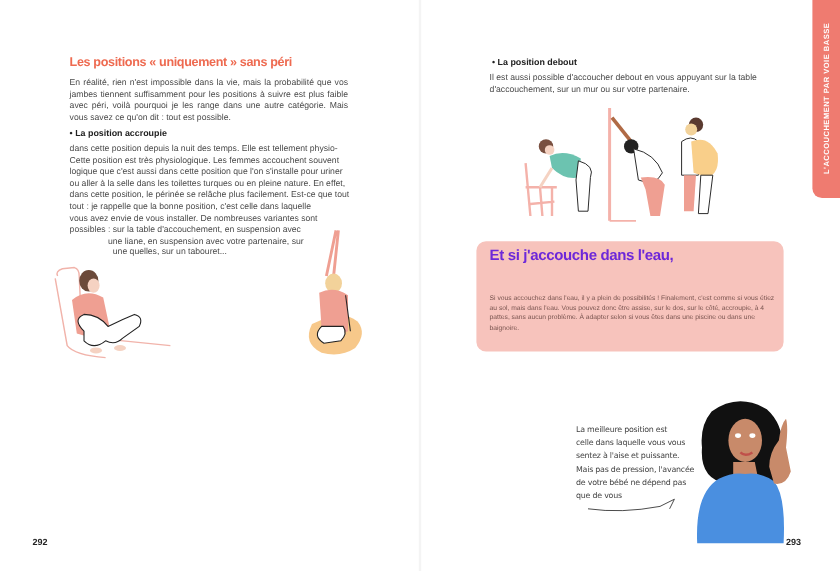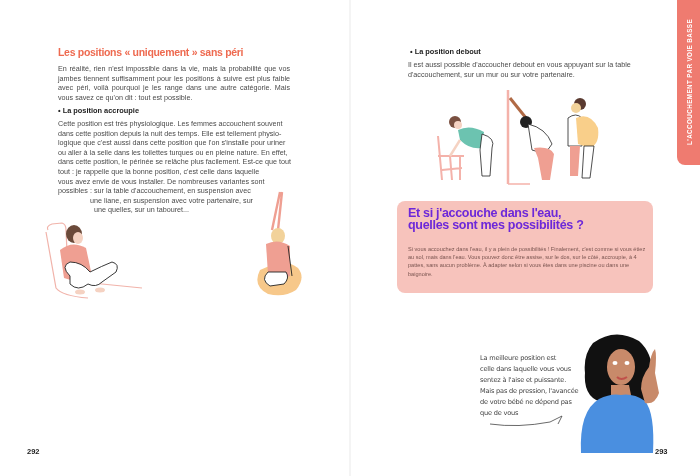--- a/index.html
+++ b/index.html
@@ -41,22 +41,22 @@
   .illus { position:absolute; }
 </style>
 </head>
 <body>
 
 <div class="page left">
   <div class="h-title">Les positions « uniquement » sans péri</div>
   <div class="para p1">En réalité, rien n'est impossible dans la vie, mais la probabilité que vos jambes tiennent suffisamment pour les positions à suivre est plus faible avec péri, voilà pourquoi je les range dans une autre catégorie. Mais vous savez ce qu'on dit : tout est possible.</div>
   <div class="subhead sh1">• La position accroupie</div>
   <div class="para p2">
+    <span class="ln">dans cette position depuis la nuit des temps. Elle est tellement physio-</span>
     <span class="ln">Cette position est très physiologique. Les femmes accouchent souvent</span>
-    <span class="ln">dans cette position depuis la nuit des temps. Elle est tellement physio-</span>
     <span class="ln">logique que c'est aussi dans cette position que l'on s'installe pour uriner</span>
     <span class="ln">ou aller à la selle dans les toilettes turques ou en pleine nature. En effet,</span>
     <span class="ln">dans cette position, le périnée se relâche plus facilement. Est-ce que tout</span>
     <span class="ln">tout : je rappelle que la bonne position, c'est celle dans laquelle</span>
     <span class="ln">vous avez envie de vous installer. De nombreuses variantes sont</span>
     <span class="ln">possibles : sur la table d'accouchement, en suspension avec</span>
     <span class="ln" style="padding-left:32px">une liane, en suspension avec votre partenaire, sur</span>
     <span class="ln" style="padding-left:36px">une quelles, sur un tabouret...</span>
   </div>
 
@@ -116,21 +116,20 @@
     <path d="M138 30 Q146 24 152 30 L152 58 L138 58 Z" fill="#fff" stroke="#222" stroke-width="0.8"></path>
     <path d="M140 58 L140 88 L148 88 L150 58 Z" fill="#ef9f92"></path>
     <path d="M146 30 Q160 24 168 40 Q170 56 160 60 L148 56 Z" fill="#f9cf8a"></path>
     <path d="M154 58 L152 90 L160 90 L164 58 Z" fill="#fff" stroke="#222" stroke-width="0.8"></path>
   </g>
 </svg>
 
 <div class="box">
   <div class="box-title">
     <div>Et si j'accouche dans l'eau,</div>
-    <div>quelles sont mes possibilités ?</div>
   </div>
   <div class="box-body">Si vous accouchez dans l'eau, il y a plein de possibilités ! Finalement, c'est comme si vous étiez au sol, mais dans l'eau. Vous pouvez donc être assise, sur le dos, sur le côté, accroupie, à 4 pattes, sans aucun problème. À adapter selon si vous êtes dans une piscine ou dans une baignoire.</div>
 </div>
 
 <div class="bubble">
   <div>La meilleure position est</div>
   <div>celle dans laquelle vous vous</div>
   <div>sentez à l'aise et puissante.</div>
   <div>Mais pas de pression, l'avancée</div>
   <div>de votre bébé ne dépend pas</div>

